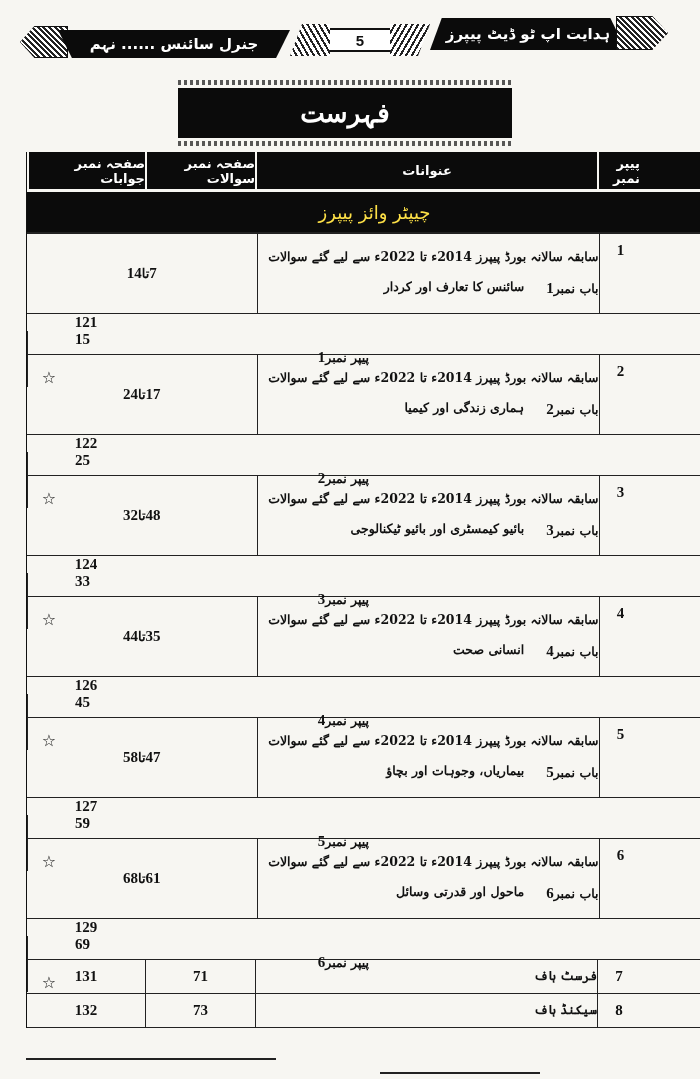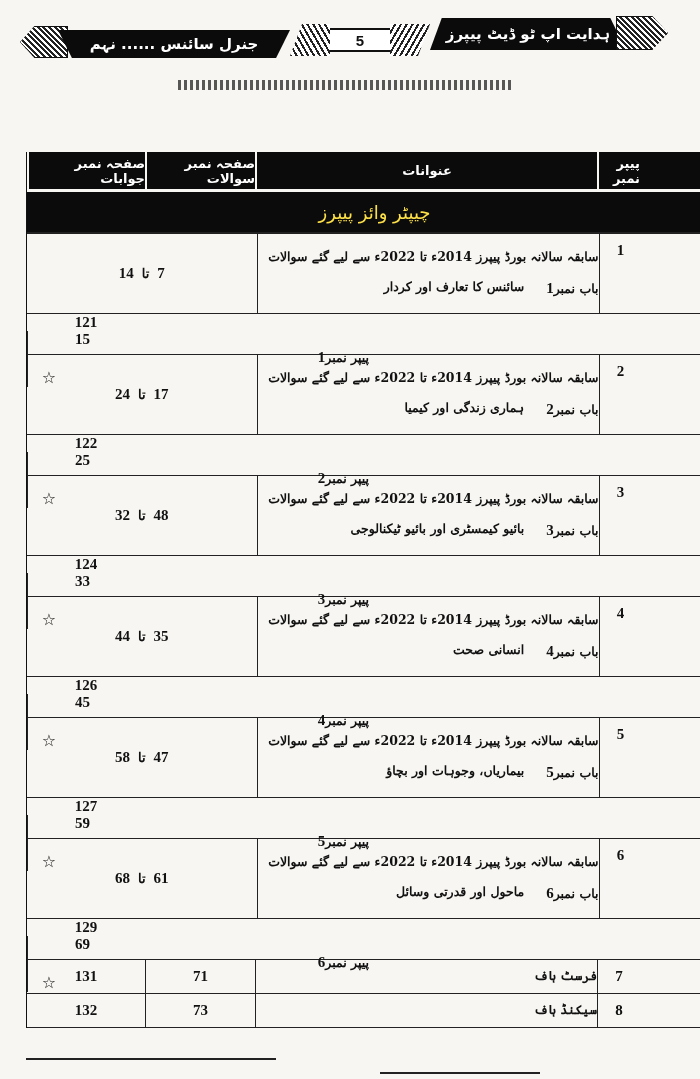--- a/index.html
+++ b/index.html
@@ -47,21 +47,21 @@
   .num { font-family: "Liberation Serif", serif; font-weight: bold; font-size: 15px; }
   .urdu { direction: rtl; font-size: 12.5px; font-weight: bold; font-family: "DejaVu Serif", serif; line-height: 1.3; }
   .line2 { margin-top: 14px; display: flex; gap: 22px; direction: rtl; }
   .star { font-size: 16px; }
 
   .r-chap { height: 80px; }
   .r-chap .c-title { justify-content: center; }
   .r-paper { height: 41px; flex-direction: column; }
   .r-half { height: 34px; }
 
-  .range { display: flex; gap: 8px; align-items: center; direction: ltr; }
+  .range { display: flex; align-items: center; direction: ltr; }
   .ta { font-size: 13px; font-weight: bold; }
 
   .bottom-rule { position: absolute; left: 26px; top: 1058px; width: 250px; height: 2px; background: #222; }
   .bottom-rule2 { position: absolute; left: 380px; top: 1072px; width: 160px; height: 2px; background: #222; }
 </style>
 </head>
 <body>
 
 <div class="banner">
   <div class="orn orn-left"></div>
@@ -70,20 +70,21 @@
     <div class="orn-a"></div>
     <div class="page-num">5</div>
     <div class="orn-b"></div>
   </div>
   <div class="bar-right">ہدایت اپ ٹو ڈیٹ پیپرز</div>
   <div class="orn orn-right"></div>
 </div>
 
 <div class="title-wrap">
   <div class="squig"></div>
+  <div class="title-box">فہرست</div>
   <div class="squig"></div>
 </div>
 
 <div class="toc">
 
   <div class="row hdr">
     <div class="cell c-ans">صفحہ نمبر جوابات</div>
     <div class="cell c-q">صفحہ نمبر سوالات</div>
     <div class="cell c-title">عنوانات</div>
     <div class="cell c-no">پیپر نمبر</div>

